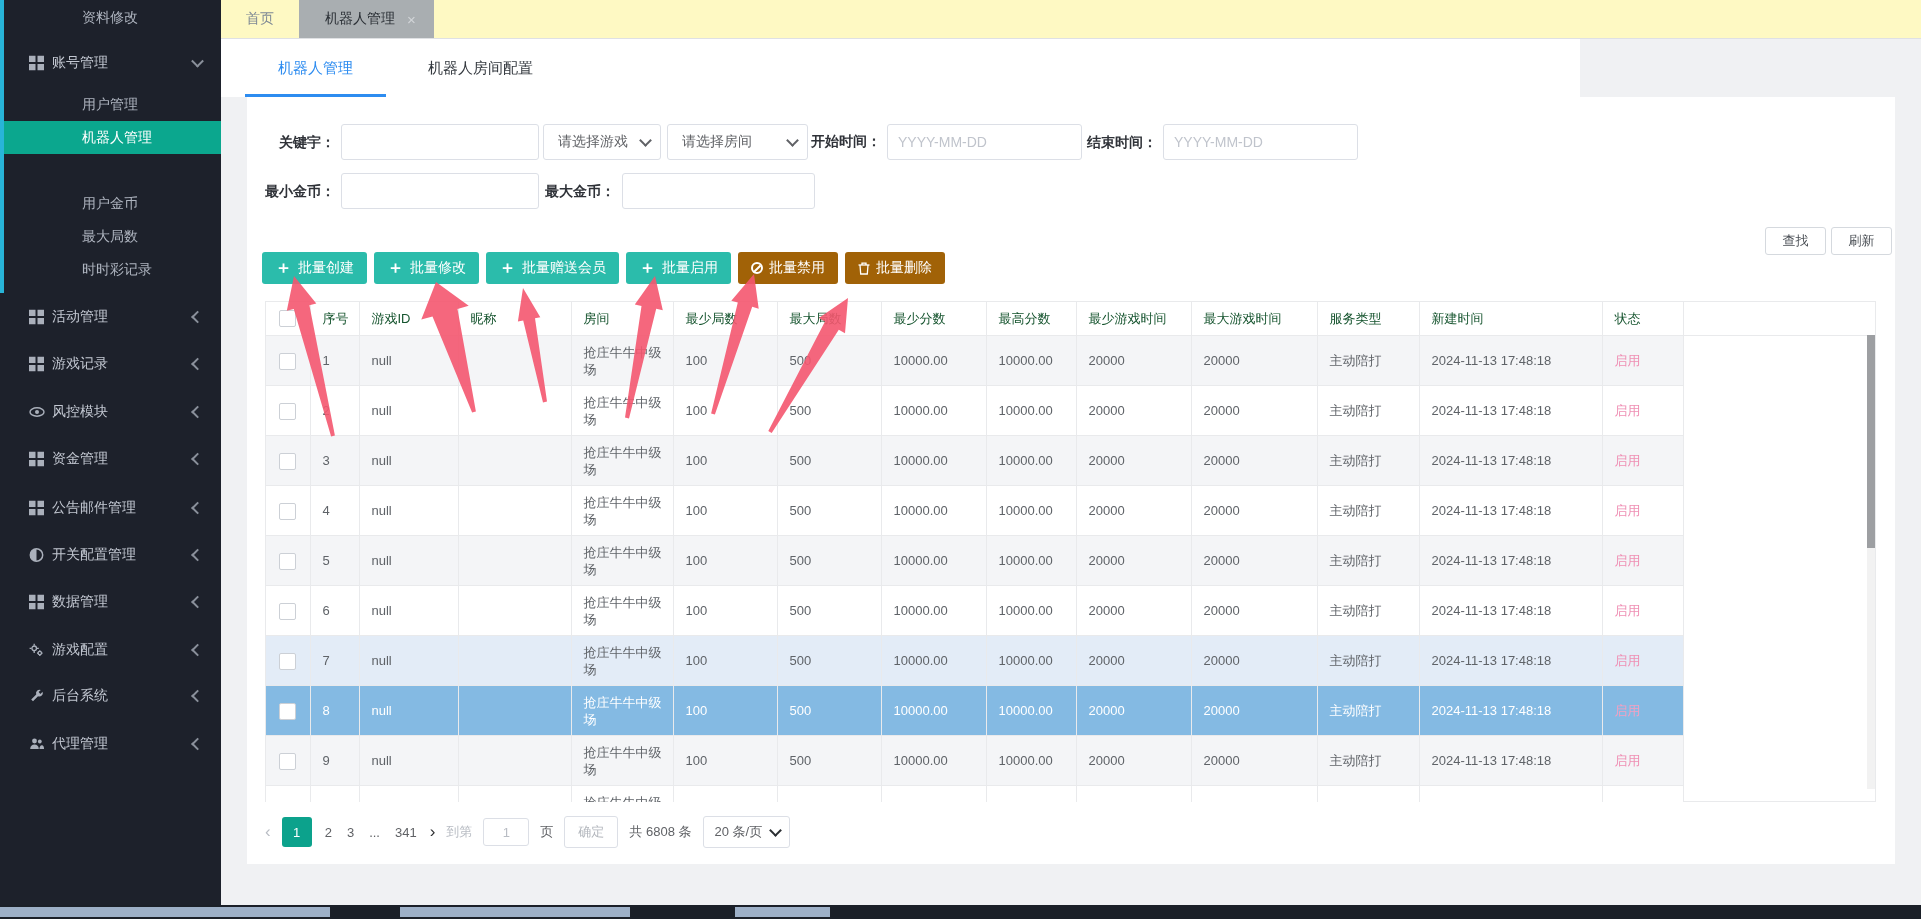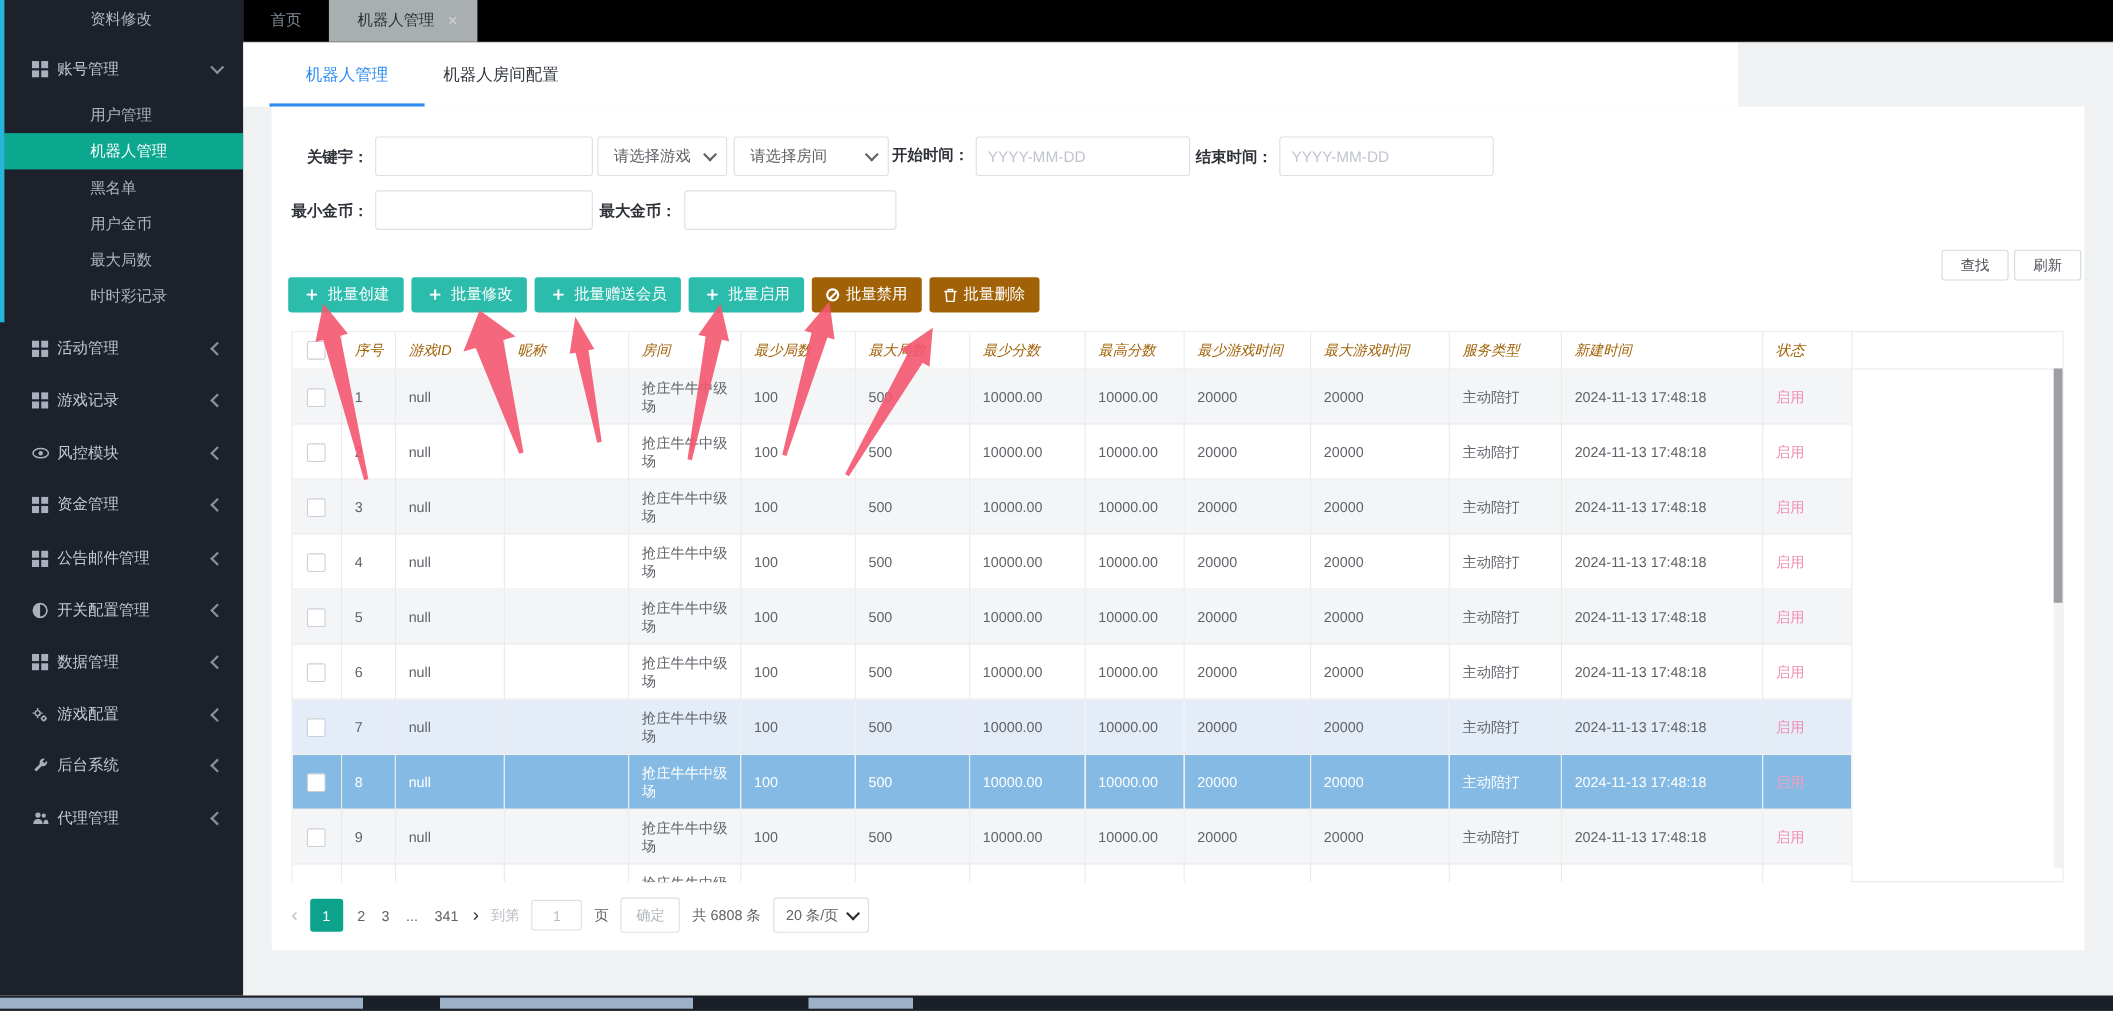--- a/index.html
+++ b/index.html
@@ -14,35 +14,35 @@
   .side-item.active{background:#0ba78e;color:#fff;}
   .side-item .s-lbl{margin-left:82px;}
   .side-item .g-icon{position:absolute;left:29px;top:50%;transform:translateY(-50%);width:15px;height:15px;}
   .side-item .g-lbl{margin-left:52px;color:#c3c8d2;}
   .side-item .chev{position:absolute;right:19px;top:50%;width:7px;height:7px;
         border-left:2px solid #8a909b;border-bottom:2px solid #8a909b;
         transform:translateY(-50%) rotate(45deg);}
   .side-item .chev.down{transform:translateY(-70%) rotate(-45deg);}
 
   
-  .tabstrip{position:absolute;left:221px;top:0;right:0;height:38px;background:#000000;
+  .tabstrip{position:absolute;left:221px;top:0;right:0;height:38px;background:#fef9c3;
             border-bottom:1px solid #dfe1e4;display:flex;z-index:1;}
   .toptab{height:38px;display:flex;align-items:center;padding:0 25px;font-size:14px;color:#7e8995;cursor:pointer;}
   .toptab.active{background:#a9aeb1;color:#2b3036;padding:0 18px 0 26px;}
   .toptab .x{margin-left:12px;color:#d2d5d8;font-size:15px;}
 
   
   .subband{position:absolute;left:221px;top:39px;width:1359px;height:58px;background:#fff;display:flex;
            align-items:stretch;padding-left:24px;box-sizing:border-box;z-index:1;}
   .subtab{display:flex;align-items:center;justify-content:center;font-size:15px;color:#33383e;
           position:relative;cursor:pointer;}
   .subtab.active{color:#2d8cf0;}
   .subtab.active::after{content:"";position:absolute;left:0;right:0;bottom:0;height:3px;background:#2d8cf0;}
   .subtab.first{width:141px;}
-  .subtab.second{margin-left:17px;}
+  .subtab.second{margin-left:42px;}
 
   
   .card{position:absolute;left:247px;top:97px;width:1648px;height:767px;background:#fff;z-index:1;}
 
   
   .flabel{position:absolute;font-size:14px;font-weight:bold;color:#2f3238;height:36px;line-height:36px;text-align:right;}
   .fi{position:absolute;height:36px;border:1px solid #dcdfe6;border-radius:3px;background:#fff;
       box-sizing:border-box;font-size:14px;color:#606266;padding:0 10px;outline:none;}
   .fi::placeholder{color:#c0c4cc;}
   .fsel{position:absolute;height:36px;border:1px solid #dcdfe6;border-radius:3px;background:#fff;
@@ -63,21 +63,21 @@
   .plus{font-size:17px;font-weight:bold;line-height:1;margin-top:-2px;}
   .ban{width:12px;height:12px;border:2px solid #fff;border-radius:50%;position:relative;box-sizing:border-box;}
   .ban::after{content:"";position:absolute;left:-1px;top:3.5px;width:10px;height:2px;background:#fff;transform:rotate(-45deg);}
 
   
   .twrap{position:absolute;left:18px;top:204px;width:1418px;height:501px;overflow:hidden;
          border-top:1px solid #e9eaec;border-left:1px solid #e9eaec;box-sizing:border-box;}
   table.grid{border-collapse:collapse;table-layout:fixed;width:1417px;font-size:13px;color:#5f6368;}
   .grid th,.grid td{border-right:1px solid #e9eaec;border-bottom:1px solid #e9eaec;
         padding:0 4px 0 12px;text-align:left;font-weight:normal;overflow:hidden;}
-  .grid th{height:33px;color:#a16207;background:#fff;white-space:nowrap;font-style:italic;}
+  .grid th{height:33px;color:#14532d;background:#fff;white-space:nowrap;}
   .grid td{height:49px;line-height:17px;}
   .grid .cbcell{padding:0;text-align:center;}
   .cbx{display:inline-block;width:15px;height:15px;background:#fff;border:1px solid #ccd0d6;border-radius:2px;vertical-align:middle;}
   tr.odd td{background:#f4f5f7;}
   tr.hov td{background:#e3ecf7;}
   tr.sel td{background:#84bae3;color:#fff;}
   td.status{color:#ef8fb4;}
   tr.sel td.status{color:#f2a0c2;}
 
   
@@ -127,23 +127,20 @@
             <rect x="8.5" y="8.5" width="6.5" height="6.5" fill="#aab0bb"></rect>
           </svg></span>
         <span class="g-lbl">账号管理</span>
         <span class="chev down"></span>
       </div>
       <div class="side-item " style="top:88px">
         <span class="s-lbl">用户管理</span>
       </div>
       <div class="side-item active" style="top:121px">
         <span class="s-lbl">机器人管理</span>
-      </div>
-      <div class="side-item " style="top:154px">
-        <span class="s-lbl">黑名单</span>
       </div>
       <div class="side-item " style="top:187px">
         <span class="s-lbl">用户金币</span>
       </div>
       <div class="side-item " style="top:220px">
         <span class="s-lbl">最大局数</span>
       </div>
       <div class="side-item " style="top:253px">
         <span class="s-lbl">时时彩记录</span>
       </div>

